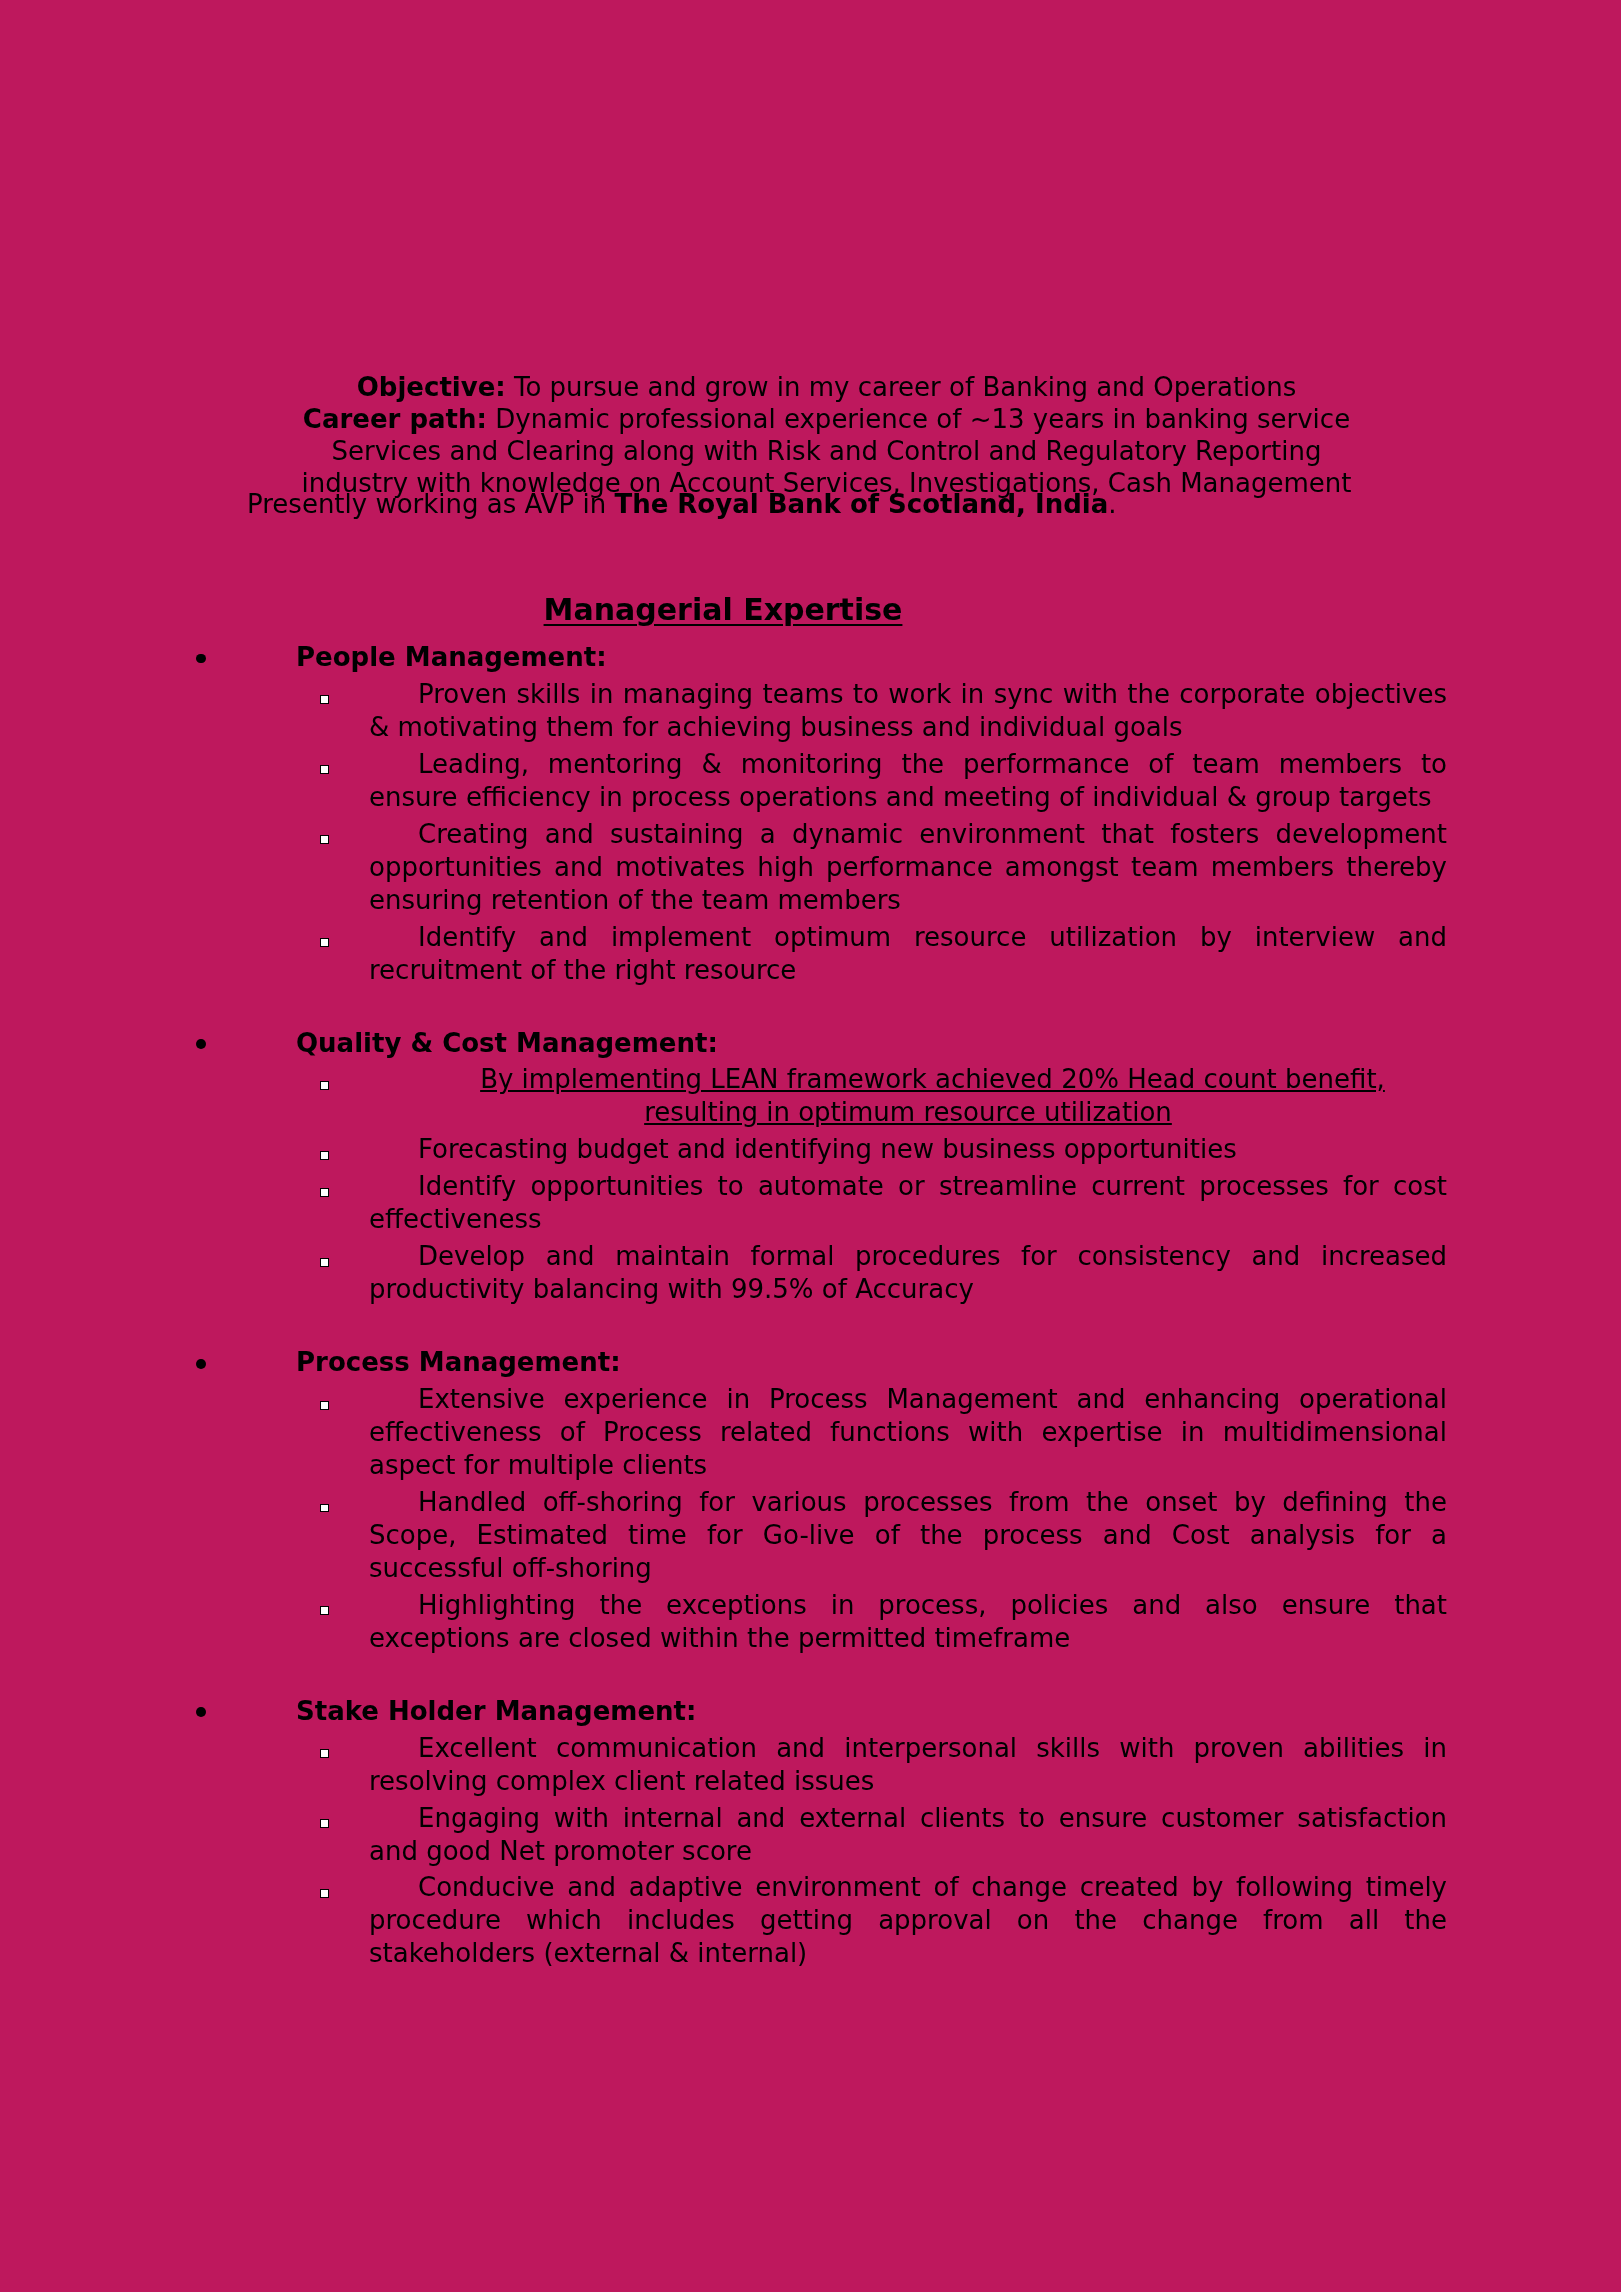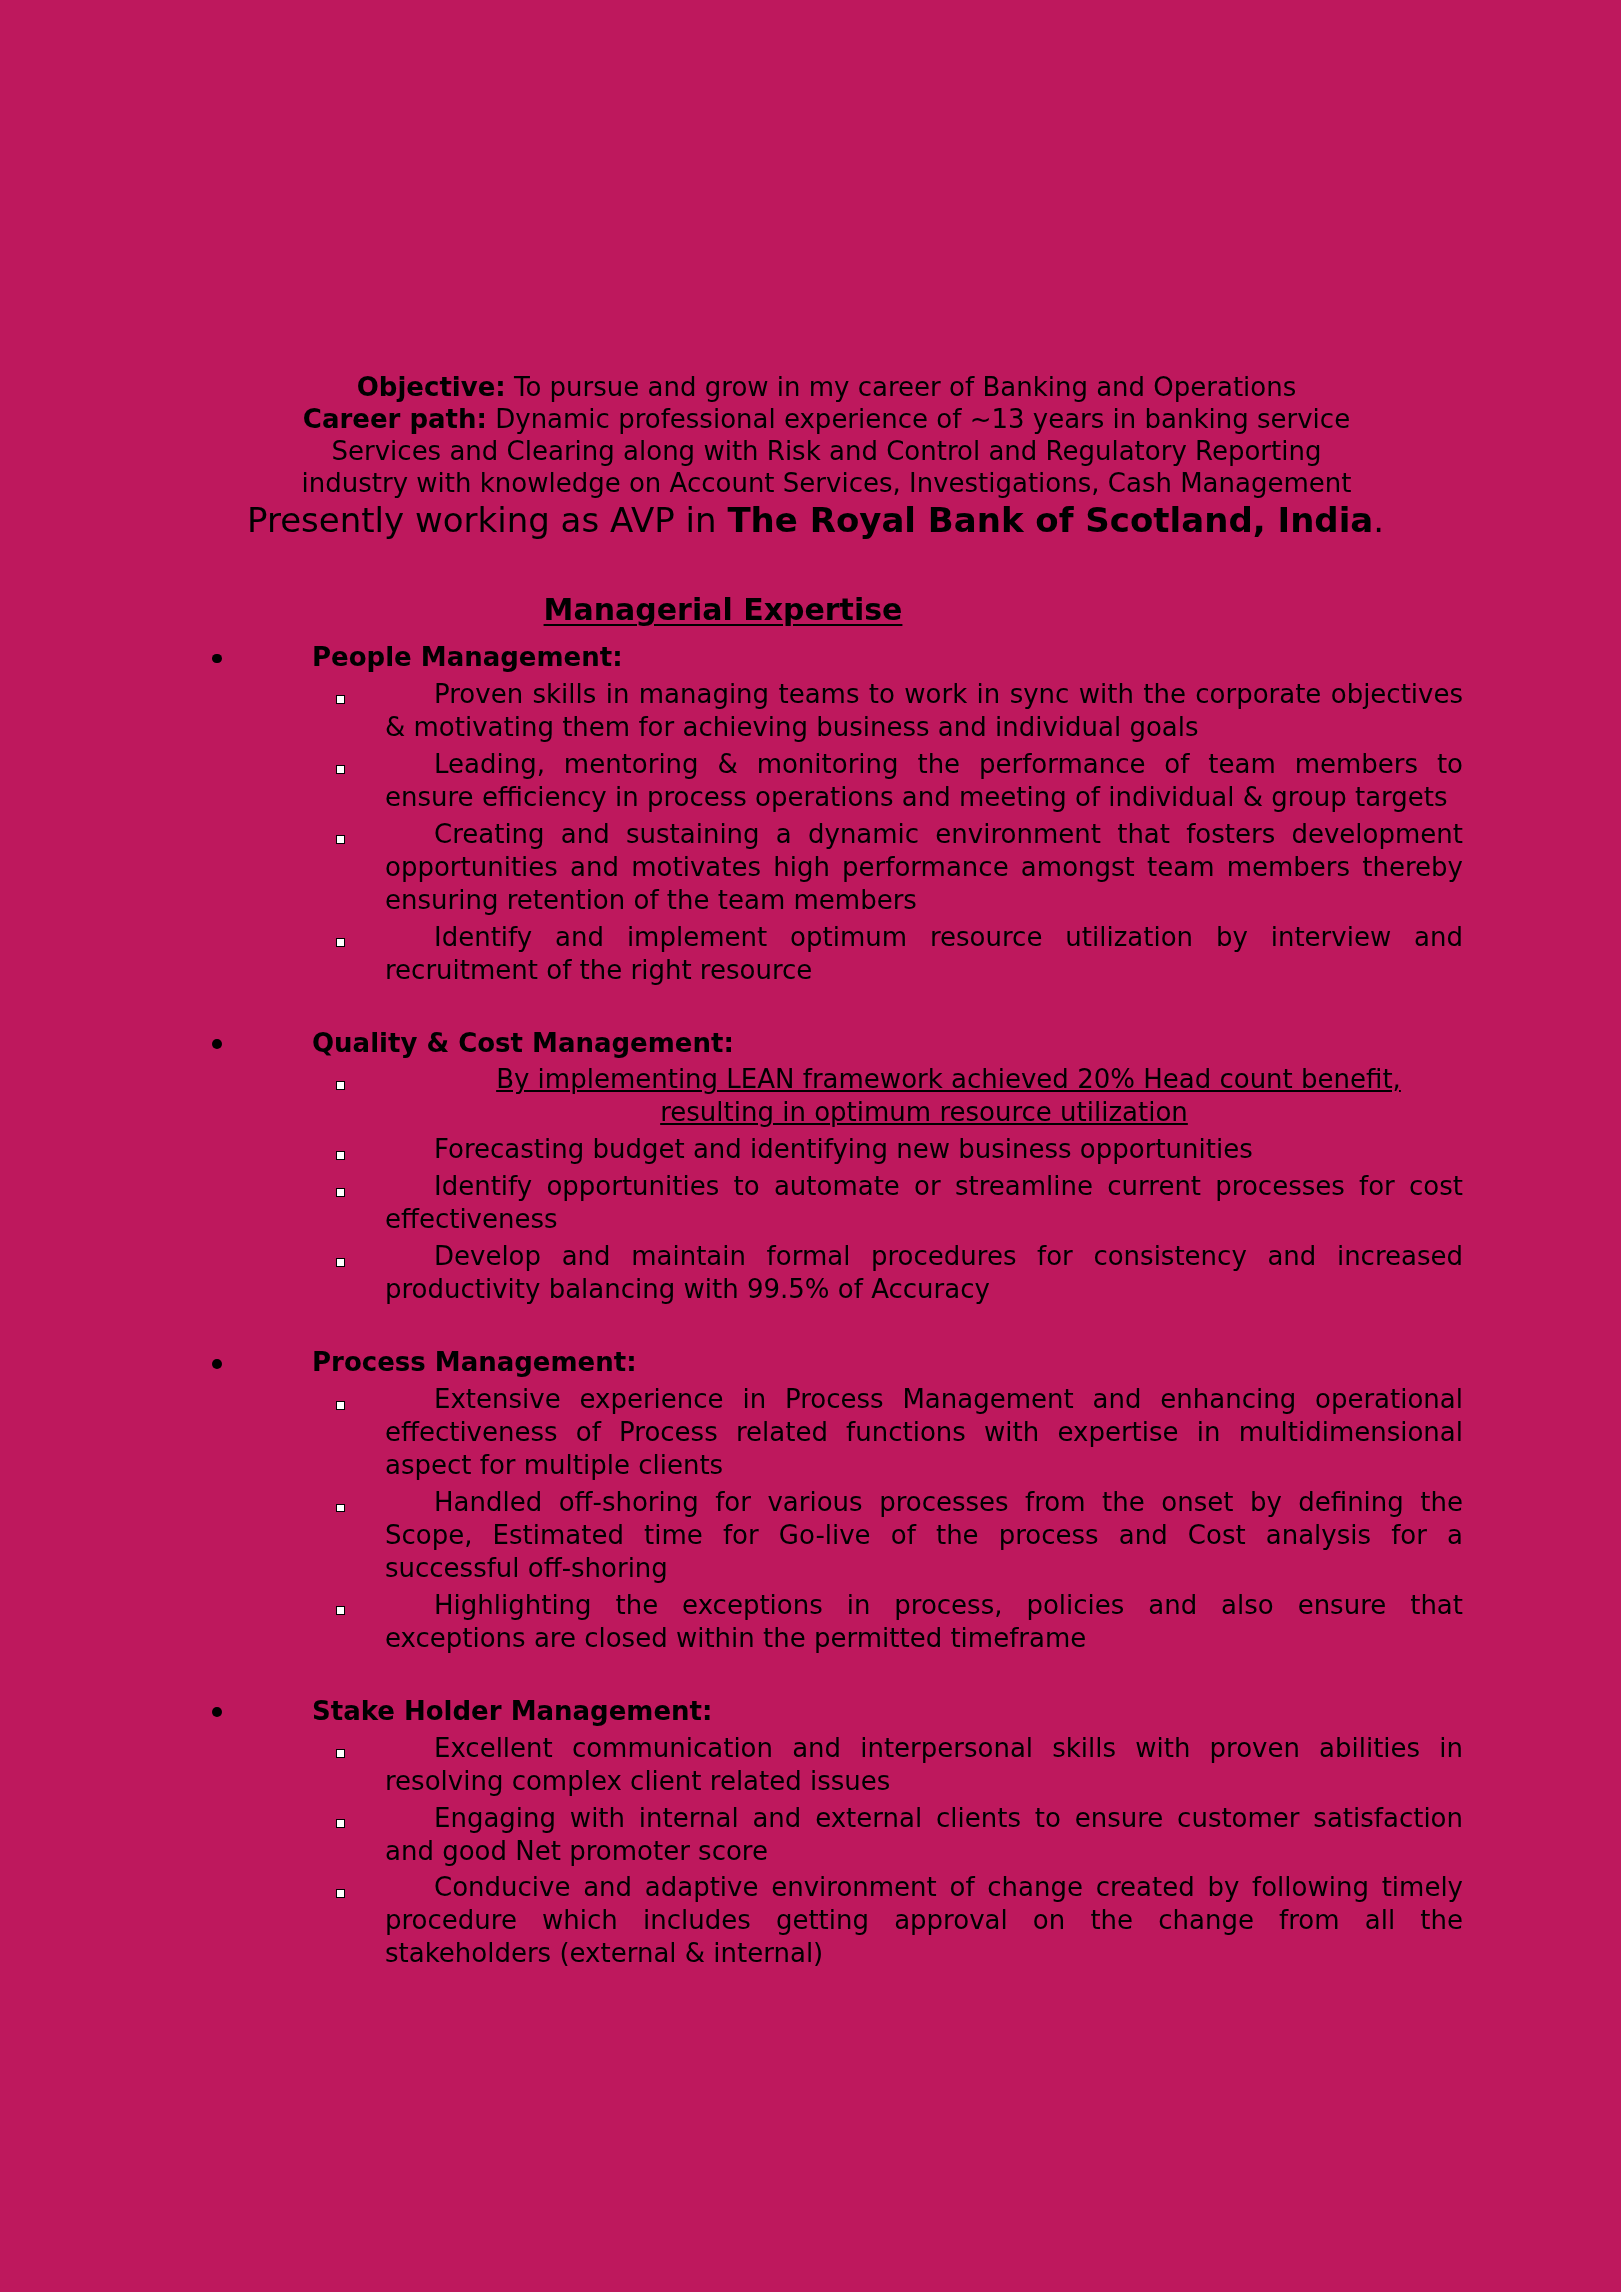--- a/index.html
+++ b/index.html
@@ -30,22 +30,22 @@
       width: 1101px;
       font-size: 26px;
       line-height: 32px;
       text-align: center;
     }
     .summary .line { white-space: nowrap; }
     .summary b, .current b { font-weight: bold; }
     .current {
       position: absolute;
       left: 247px;
-      top: 504px;
-      font-size: 34px;
+      top: 488px;
+      font-size: 26px;
       line-height: 32px;
       white-space: nowrap;
     }
     .section-title {
       position: absolute;
       left: 0;
       top: 590px;
       width: 1446px;
       text-align: center;
       font-size: 30px;
@@ -56,21 +56,21 @@
       text-decoration-thickness: 2px;
     }
     .sections {
       position: absolute;
       left: 0;
       top: 641px;
       width: 1621px;
       font-size: 26px;
       line-height: 33px;
     }
-    .group { position: relative; padding-left: 16px; }
+    .group { position: relative; }
     .group + .group { margin-top: 40px; }
     .group-head {
       position: relative;
       height: 33px;
     }
     .group-bullet {
       position: absolute;
       left: 196px;
       top: 12.7px;
       width: 9.8px;

